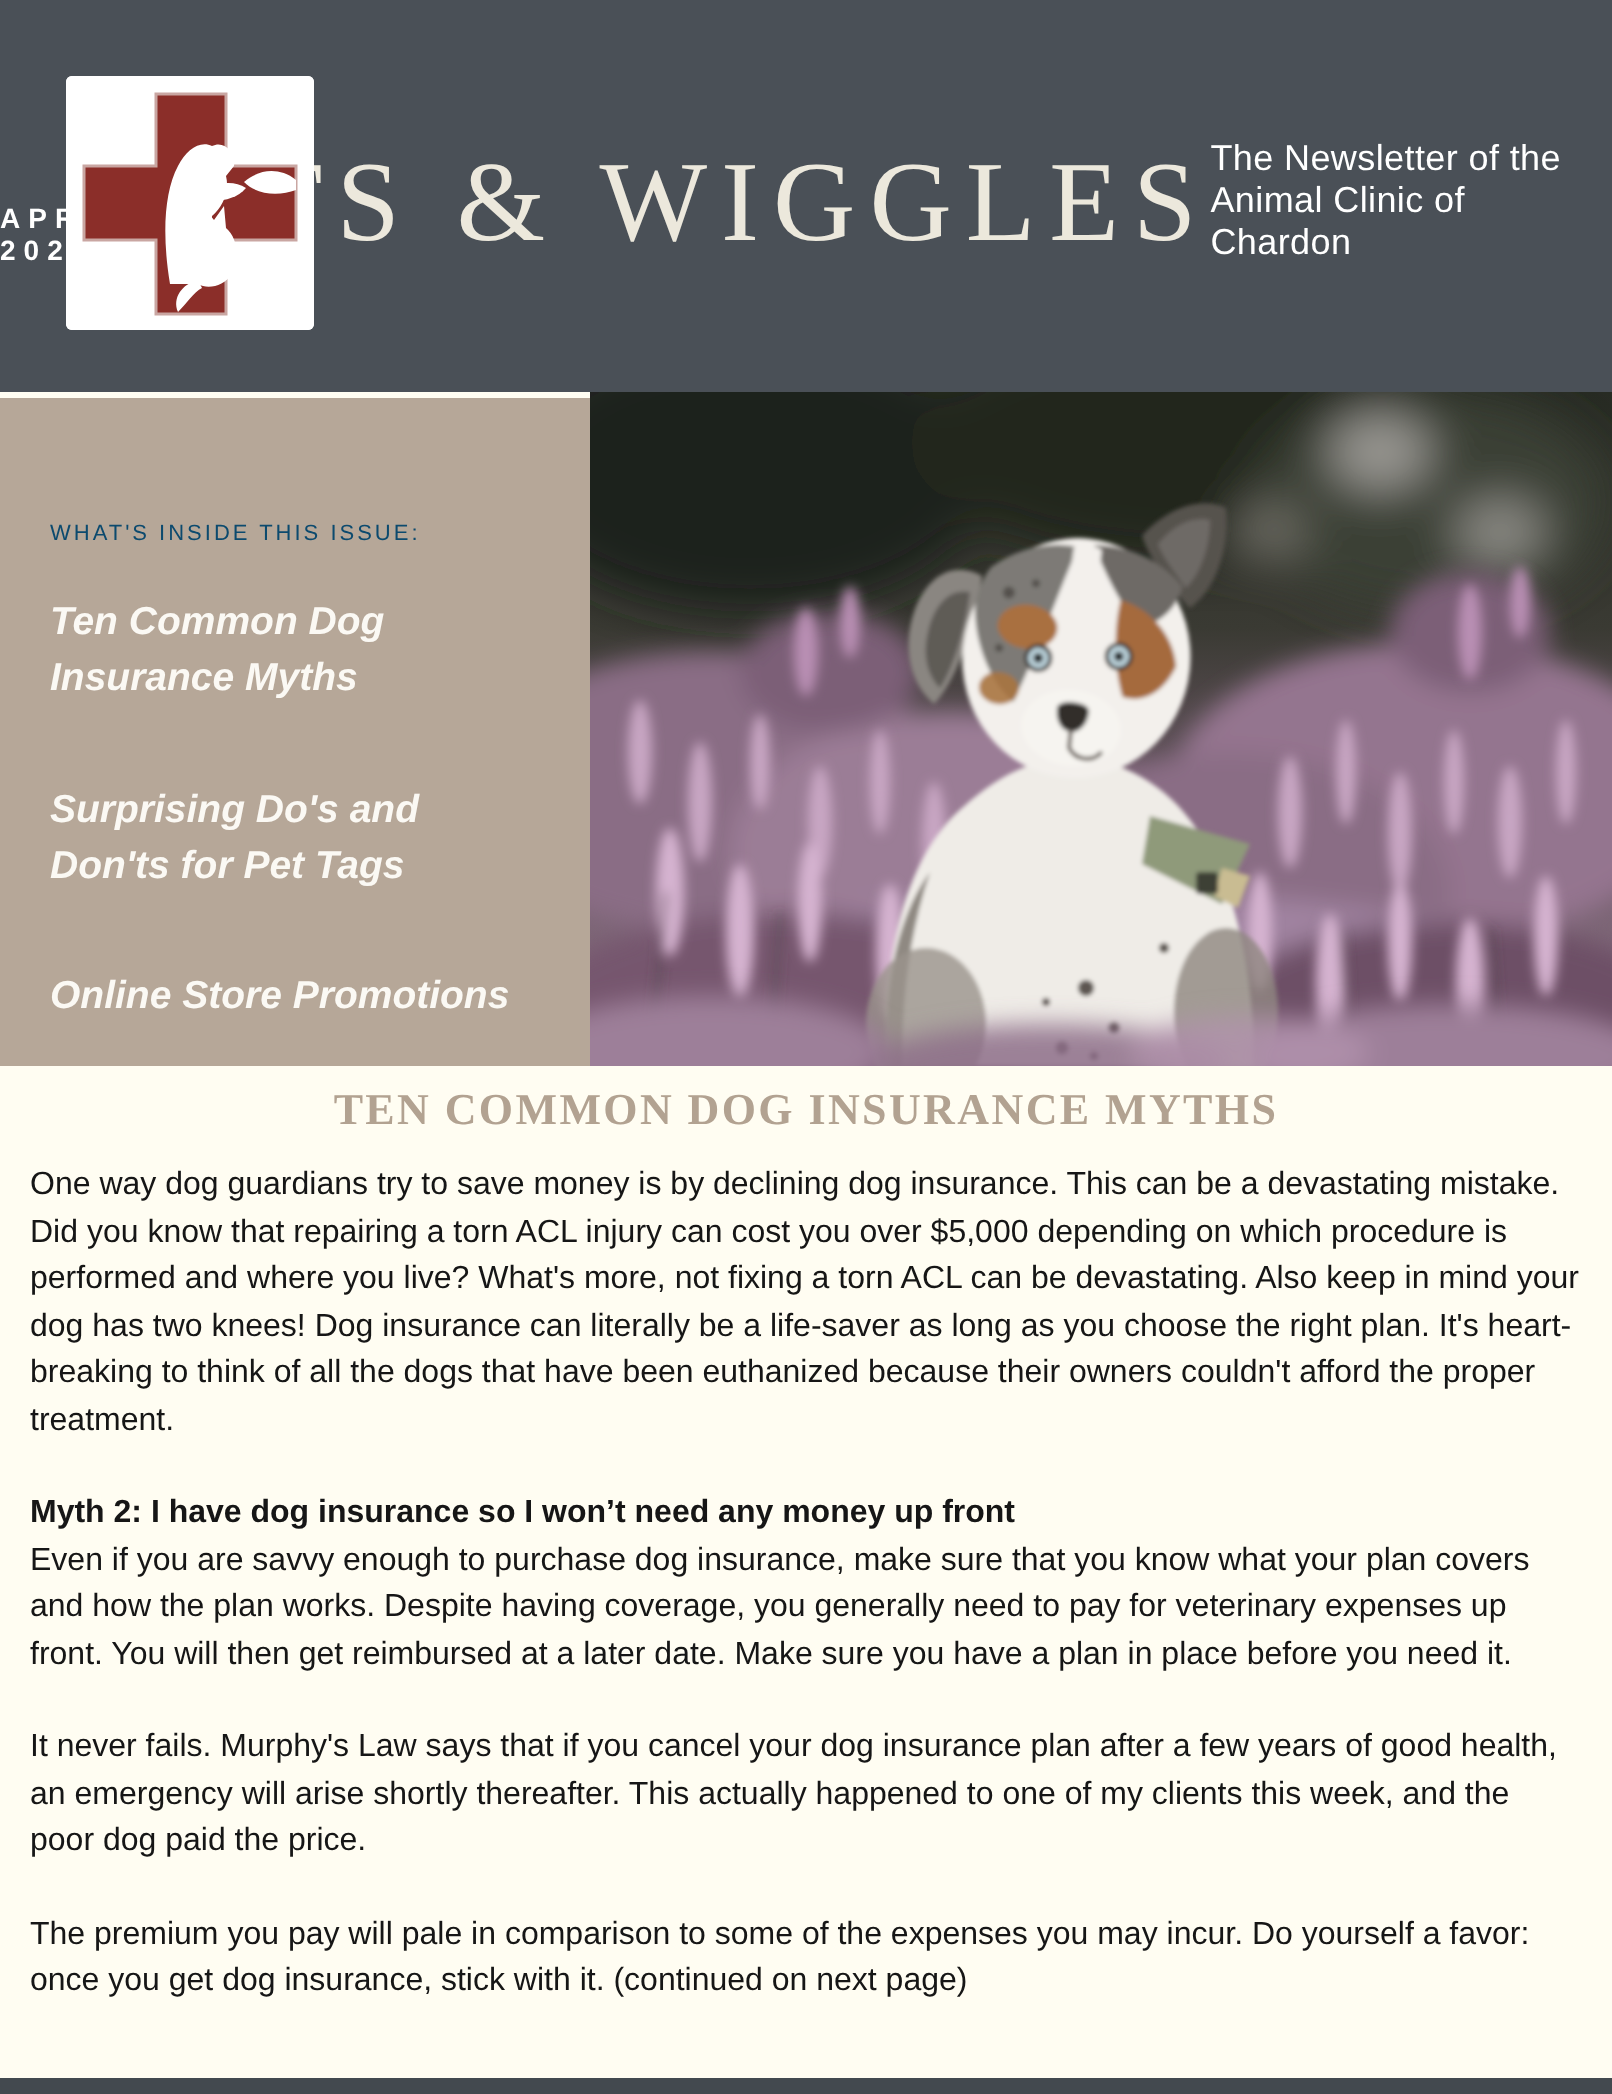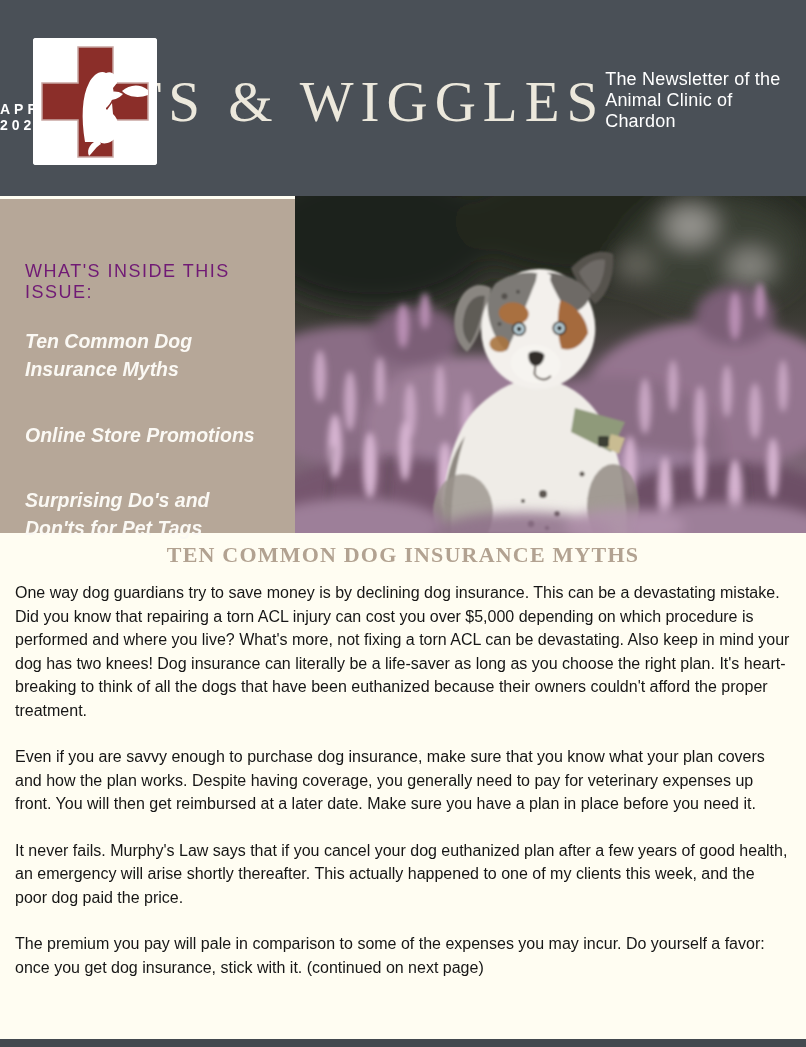--- a/index.html
+++ b/index.html
@@ -32,21 +32,21 @@
     margin-top:4px; color:#ffffff; font-size:18px; letter-spacing:0.2px;
   }
 
   
   .middle { display:flex; height:337px; }
   .sidebar {
     width:295px; background:#b6a798; border-top:3px solid #fffdf2;
     padding:62px 24px 0 25px; color:#fdfbf6;
   }
   .sidebar-heading {
-    color:#701a75; font-size:18px; letter-spacing:1.5px; margin-bottom:24px;
+    color:#0c4a6e; font-size:11px; letter-spacing:1.5px; margin-bottom:24px;
   }
   .sidebar-item {
     font-size:19.5px; font-weight:bold; font-style:italic;
     line-height:1.45; margin-bottom:37px; color:#fbf9f4;
   }
   .photo { width:511px; height:337px; position:relative; overflow:hidden; background:#33382e; }
   .photo svg { display:block; }
 
   
   .article { padding:9px 15px 0 15px; }
@@ -86,22 +86,22 @@
     </div>
     <div class="issue-date">APRIL 2025</div>
     <div class="masthead">SITS &amp; WIGGLES</div>
     <div class="subtitle">The Newsletter of the Animal Clinic of Chardon</div>
   </div>
 
   <div class="middle">
     <div class="sidebar">
       <div class="sidebar-heading">WHAT'S INSIDE THIS ISSUE:</div>
       <div class="sidebar-item">Ten Common Dog Insurance Myths</div>
+      <div class="sidebar-item">Surprising Do's and Don'ts for Pet Tags</div>
       <div class="sidebar-item">Online Store Promotions</div>
-      <div class="sidebar-item">Surprising Do's and Don'ts for Pet Tags</div>
     </div>
 
     <div class="photo">
       <svg width="511" height="337" viewBox="0 0 511 337">
         <defs>
           <linearGradient id="bgGrad" x1="0" y1="0" x2="0" y2="1">
             <stop offset="0" stop-color="#272b23"></stop>
             <stop offset="0.35" stop-color="#3a3a33"></stop>
             <stop offset="0.62" stop-color="#6e5a68"></stop>
             <stop offset="1" stop-color="#8d7386"></stop>
@@ -258,24 +258,25 @@
   </div>
 
   <div class="article">
     <div class="headline">TEN COMMON DOG INSURANCE MYTHS</div>
 
     <div class="section">
       <div class="sec-body">One way dog guardians try to save money is by declining dog insurance. This can be a devastating mistake. Did you know that repairing a torn ACL injury can cost you over $5,000 depending on which procedure is performed and where you live? What's more, not fixing a torn ACL can be devastating. Also keep in mind your dog has two knees! Dog insurance can literally be a life-saver as long as you choose the right plan. It's heart-breaking to think of all the dogs that have been euthanized because their owners couldn't afford the proper treatment.</div>
     </div>
 
     <div class="section">
+      <div class="sec-heading">Myth 2: I have dog insurance so I won’t need any money up front</div>
       <div class="sec-body">Even if you are savvy enough to purchase dog insurance, make sure that you know what your plan covers and how the plan works. Despite having coverage, you generally need to pay for veterinary expenses up front. You will then get reimbursed at a later date. Make sure you have a plan in place before you need it.</div>
     </div>
 
     <div class="section">
-      <div class="sec-body">It never fails. Murphy's Law says that if you cancel your dog euthanized plan after a few years of good health, an emergency will arise shortly thereafter. This actually happened to one of my clients this week, and the poor dog paid the price.</div>
+      <div class="sec-body">It never fails. Murphy's Law says that if you cancel your dog insurance plan after a few years of good health, an emergency will arise shortly thereafter. This actually happened to one of my clients this week, and the poor dog paid the price.</div>
     </div>
 
     <div class="closing">The premium you pay will pale in comparison to some of the expenses you may incur. Do yourself a favor: once you get dog insurance, stick with it. (continued on next page)</div>
   </div>
 
   <div class="footer"></div>
 </div>
 
 </body></html>

